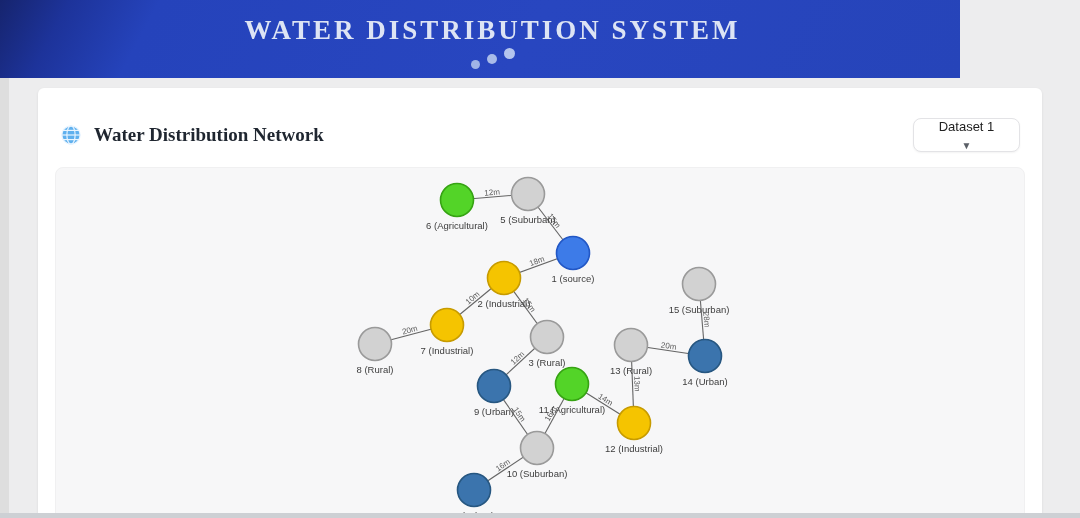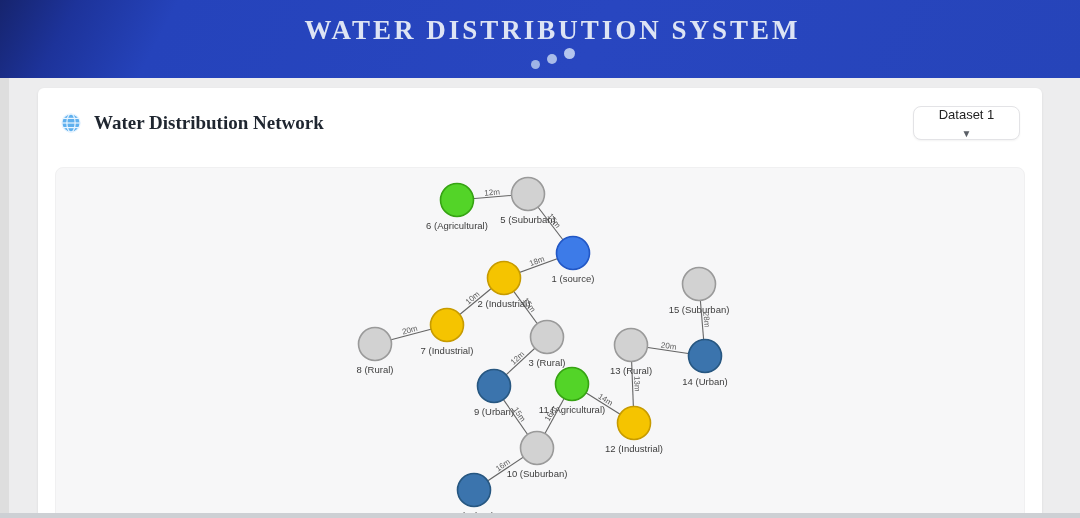--- a/index.html
+++ b/index.html
@@ -2,21 +2,21 @@
 <html><head>
 <meta charset="utf-8">
 <style>
   * { margin:0; padding:0; box-sizing:border-box; }
   html,body { width:1080px; height:518px; }
   body { font-family:"Liberation Sans","DejaVu Sans",sans-serif; }
   .page { position:relative; width:1080px; height:518px; background:#ededee; overflow:hidden; }
 
   
   .banner {
-    position:absolute; top:0; left:0; width:1080px; height:78px;
+    position:absolute; top:0; left:0; width:960px; height:78px;
     background:linear-gradient(118deg,#16246e 0%,#1d339a 7%,#2543bb 16%,#2846c0 55%,#2644b9 100%);
     display:flex; flex-direction:column; align-items:center; justify-content:center;padding-left:25px;
   }
   .banner-title {
     font-family:"Liberation Serif","DejaVu Serif",serif;
     font-weight:700; font-size:27px; letter-spacing:3px;
     color:#dde4f4; margin-top:2px;
   }
   .banner-dots { display:flex; align-items:flex-end; margin-top:4px; height:16px; }
   .banner-dots span { width:10px; height:10px; border-radius:50%; background:#a9bce9; display:inline-block; }
@@ -26,20 +26,21 @@
 
   
   .card {
     position:absolute; top:88px; left:38px; width:1004px; height:470px;
     background:#ffffff; border-radius:6px;
     box-shadow:0 1px 3px rgba(0,0,0,0.08);
   }
   .card-header {
     display:flex; justify-content:space-between;
     padding:18px 22px 14px 22px;
+    margin-top:12px;
   }
   .card-title-wrap { display:flex; align-items:center; gap:12px; }
   .globe { width:22px; height:22px; }
   .card-title {
     font-family:"Liberation Serif","DejaVu Serif",serif;
     font-weight:700; font-size:19px; color:#1f2630;
   }
   .dataset-select {
     display:flex; align-items:center; justify-content:space-between;
     width:107px; height:34px; padding:0 12px;

